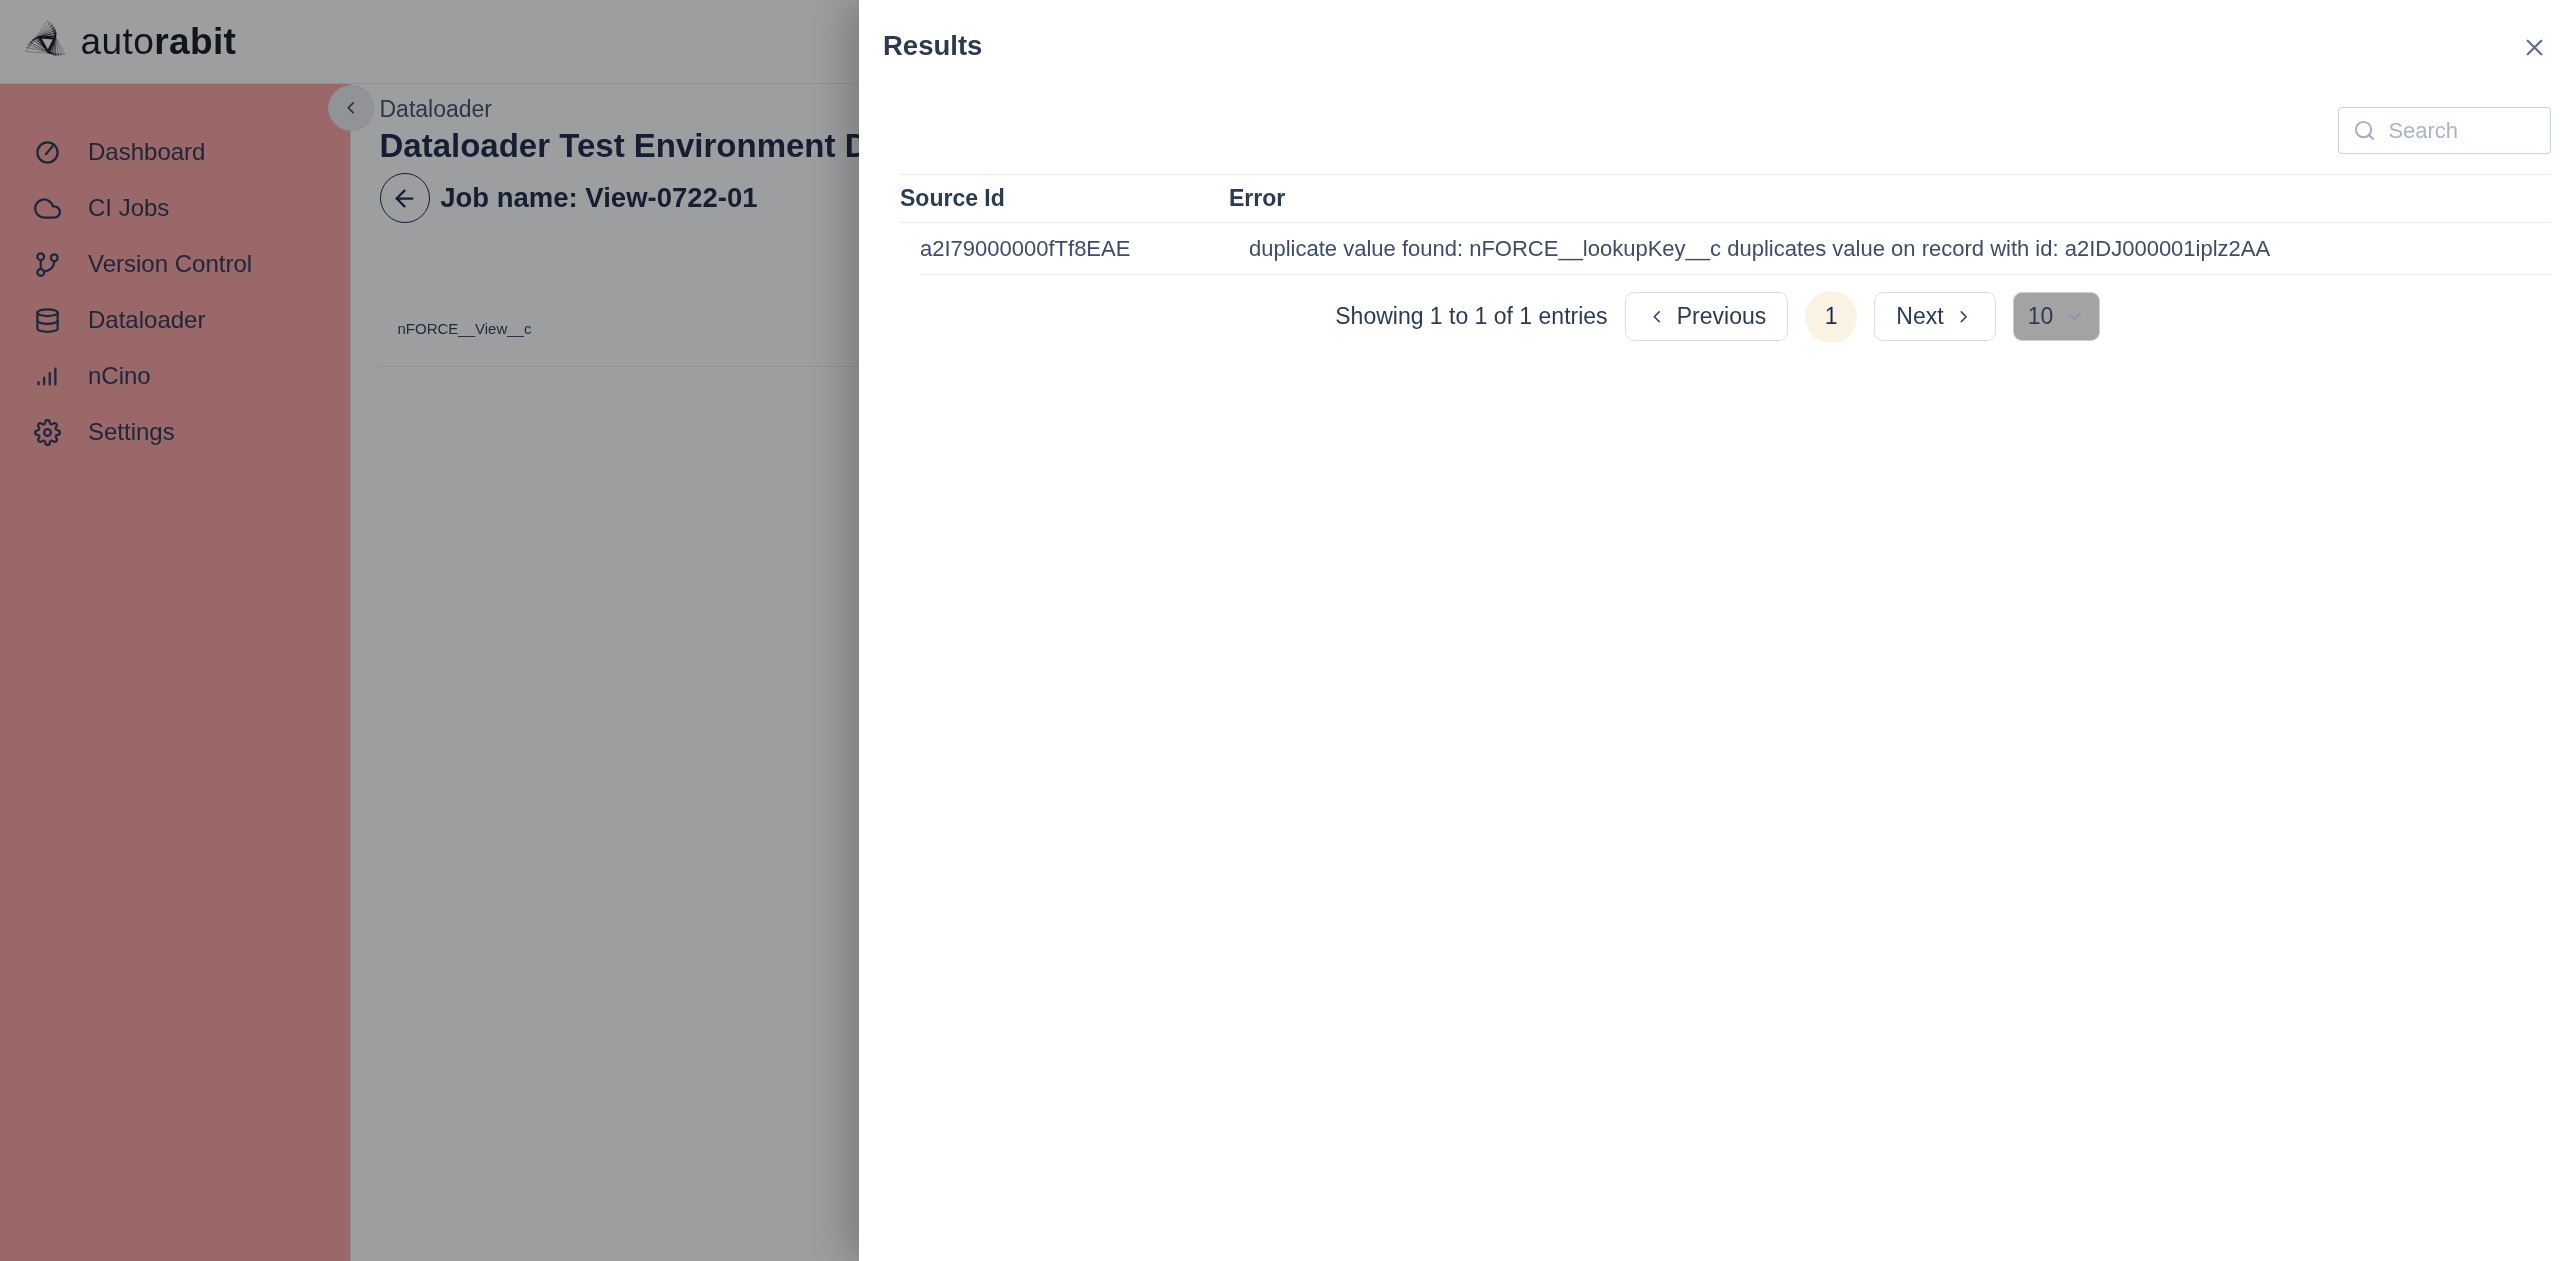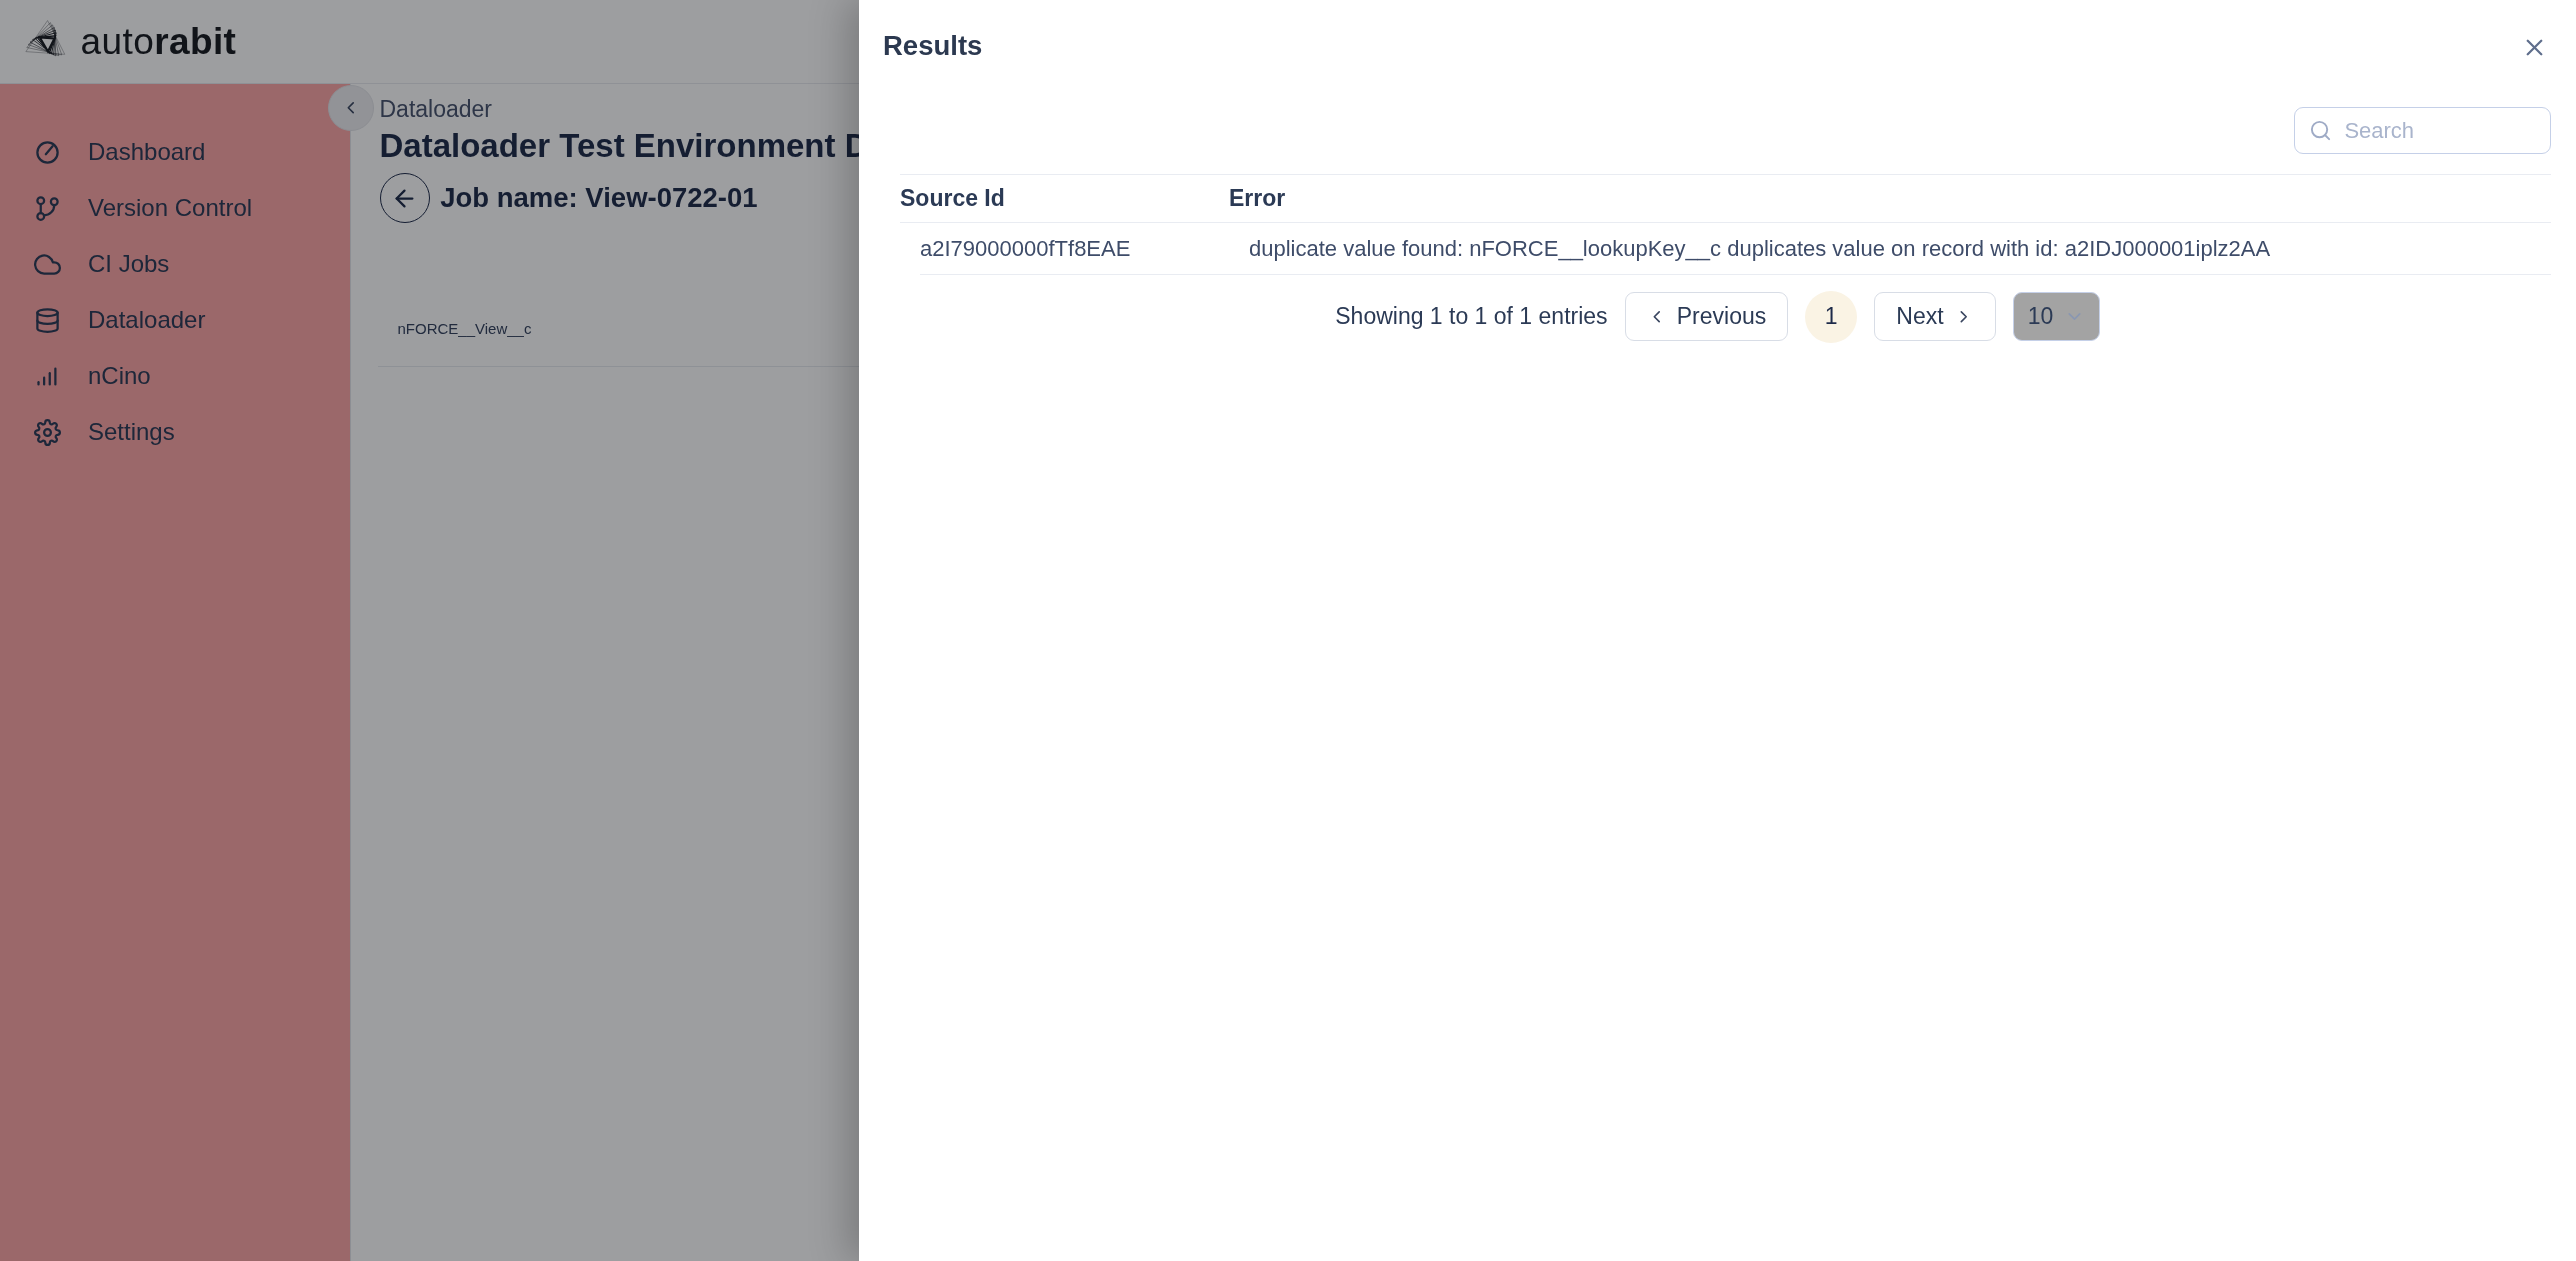--- a/index.html
+++ b/index.html
@@ -83,22 +83,22 @@
     position: absolute; left: 24px; top: 30px;
     font-size: 27.5px; font-weight: 700; color: #2c3950;
   }
   .drawer-close {
     position: absolute; right: 27px; top: 32px; width: 30px; height: 30px;
     display: flex; align-items: center; justify-content: center; cursor: pointer;
   }
   .drawer-close svg { width: 27px; height: 27px; stroke: #5f6e8c; }
 
   .search-box {
-    position: absolute; right: 25px; top: 107px; width: 257px; height: 47px;
-    border: 0.9px solid #c5d0e8; border-radius: 9px; background: #fff;
+    position: absolute; right: 25px; top: 107px; width: 213px; height: 47px;
+    border: 0.9px solid #c5d0e8; border-radius: 4px; background: #fff;
     display: flex; align-items: center; padding: 0 14px; gap: 12.4px;
   }
   .search-box svg { width: 23px; height: 23px; stroke: #9fabc6; flex: 0 0 auto; }
   .search-box input {
     border: none; outline: none; width: 100%;
     font-size: 22px; color: #2b3a55; background: transparent;
     font-family: "Liberation Sans", "DejaVu Sans", sans-serif;
   }
   .search-box input::placeholder { color: #a9b4cc; }
 
@@ -167,36 +167,36 @@
 <div class="sidebar">
   <div class="side-item">
     <svg class="icon" viewBox="0 0 24 24">
       <circle cx="12" cy="12" r="9"></circle>
         <line x1="10.5" y1="13.5" x2="16.5" y2="6.5"></line>
     </svg>
     <span>Dashboard</span>
   </div>
   <div class="side-item">
     <svg class="icon" viewBox="0 0 24 24">
+      <path d="M18 10h-1.26A8 8 0 1 0 9 20h9a5 5 0 0 0 0-10z"></path>
+    </svg>
+    <span>CI Jobs</span>
+  </div>
+  <div class="side-item">
+    <svg class="icon" viewBox="0 0 24 24">
       <line x1="6" y1="8" x2="6" y2="16"></line>
         <circle cx="18" cy="6" r="3"></circle>
         <circle cx="6" cy="19" r="3"></circle>
         <circle cx="6" cy="5" r="3"></circle>
         <path d="M18 9a9 9 0 0 1-9 9"></path>
     </svg>
     <span>Version Control</span>
   </div>
   <div class="side-item">
     <svg class="icon" viewBox="0 0 24 24">
-      <path d="M18 10h-1.26A8 8 0 1 0 9 20h9a5 5 0 0 0 0-10z"></path>
-    </svg>
-    <span>CI Jobs</span>
-  </div>
-  <div class="side-item">
-    <svg class="icon" viewBox="0 0 24 24">
       <ellipse cx="12" cy="5" rx="9" ry="3"></ellipse>
         <path d="M21 12c0 1.66-4 3-9 3s-9-1.34-9-3"></path>
         <path d="M3 5v14c0 1.66 4 3 9 3s9-1.34 9-3V5"></path>
     </svg>
     <span>Dataloader</span>
   </div>
   <div class="side-item">
     <svg class="icon" viewBox="0 0 24 24">
       <line x1="4" y1="19" x2="4" y2="17"></line>
         <line x1="9" y1="19" x2="9" y2="13"></line>

